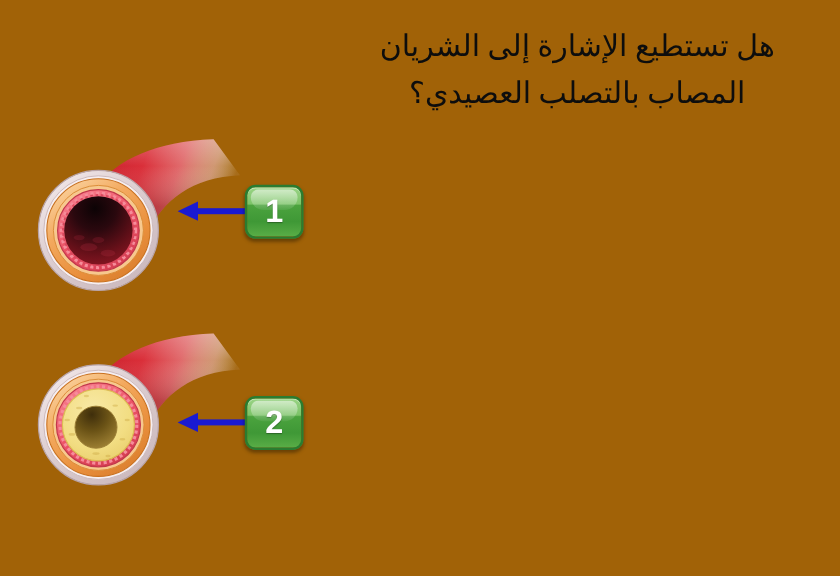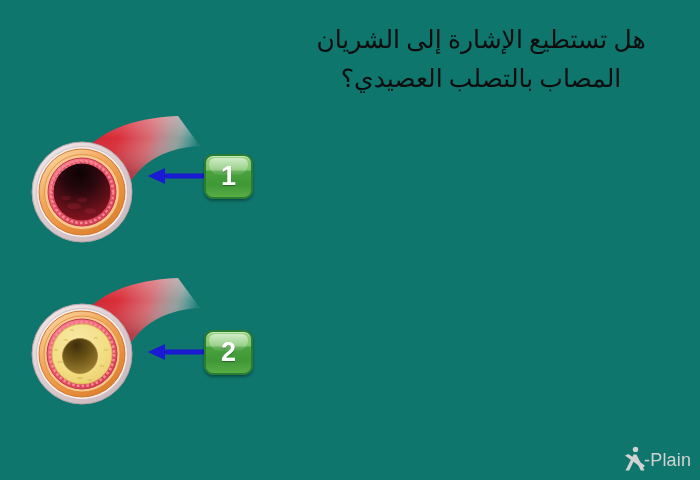--- a/index.html
+++ b/index.html
@@ -9,21 +9,21 @@
     background: #ffffff;
   }
   body {
     font-family: "Liberation Serif", "DejaVu Serif", serif;
   }
 
   #canvas {
     position: relative;
     width: 700px;
     height: 480px;
-    background: #0f766e;
+    background: #a16207;
     overflow: hidden;
   }
 
   
   #question-text {
     position: absolute;
     left: 300px;
     top: 20px;
     width: 362px;
     direction: rtl;
@@ -287,26 +287,14 @@
     <svg width="58" height="20" viewBox="0 0 58 20">
       <rect x="14" y="7.5" width="44" height="5" fill="#1a1ad2"></rect>
       <polygon points="0,10 17,2 17,18" fill="#1a1ad2"></polygon>
     </svg>
   </div>
 
   <div class="num-button btn2">
     <span class="num-label">2</span>
   </div>
 
-  <div id="watermark">
-    <svg class="wm-figure" width="22" height="26" viewBox="0 0 22 26">
-      <circle cx="11.5" cy="3.4" r="2.7" fill="#d2d2d2"></circle>
-      <path d="M 1.5,24.5 L 9.5,8.5 L 12.5,8.5 L 20.5,24.5 L 16.8,24.5 L 11,12.6 L 5.2,24.5 Z" fill="#d2d2d2"></path>
-      <path d="M 1.2,9.2 L 20.8,22.0 L 19.1,24.4 L 0.0,11.7 Z" fill="#d2d2d2" opacity="0"></path>
-      <path d="M 2.0,8.6 L 5.5,8.6 L 20.2,24.2 L 16.6,24.2 Z" fill="#d2d2d2" opacity="0"></path>
-      <g fill="#d2d2d2">
-        <polygon points="1.0,9.6 4.4,7.9 20.8,19.6 18.6,22.6"></polygon>
-      </g>
-    </svg>
-    <span class="wm-text">-Plain</span>
-  </div>
 
 </div>
 
 </body></html>

